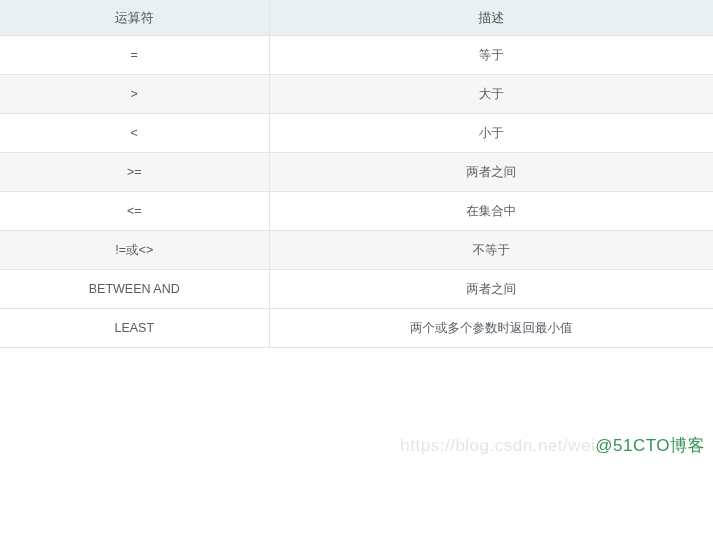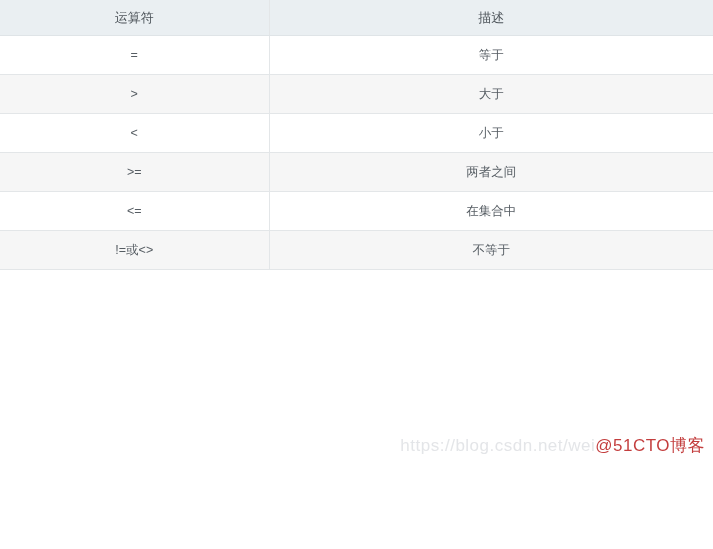--- a/index.html
+++ b/index.html
@@ -92,21 +92,21 @@
     opacity: 0.85;
     white-space: nowrap;
     pointer-events: none;
     font-family: "Liberation Sans", "DejaVu Sans", sans-serif;
   }
   .watermark .wm-url {
     color: #dfe1e4;
     margin-top: 19px;
   }
   .watermark .wm-handle {
-    color: #b91c1c;
+    color: #15803d;
   }
 </style>
 </head>
 <body>
 
 <div id="operator-table-wrap">
 
   <table class="op-table">
     <colgroup>
       <col class="col-op">
@@ -136,20 +136,28 @@
           <td class="cell-desc">两者之间</td>
         </tr>
         <tr class="row-odd">
           <td class="cell-op">&lt;=</td>
           <td class="cell-desc">在集合中</td>
         </tr>
         <tr class="row-even">
           <td class="cell-op">!=或&lt;&gt;</td>
           <td class="cell-desc">不等于</td>
         </tr>
+        <tr class="row-odd">
+          <td class="cell-op">BETWEEN AND</td>
+          <td class="cell-desc">两者之间</td>
+        </tr>
+        <tr class="row-odd">
+          <td class="cell-op">LEAST</td>
+          <td class="cell-desc">两个或多个参数时返回最小值</td>
+        </tr>
       </tbody>
   </table>
 
   <div class="watermark">
     <span class="wm-url">https://blog.csdn.net/wei</span><span class="wm-handle">@51CTO博客</span>
   </div>
 
 </div>
 
 </body></html>

